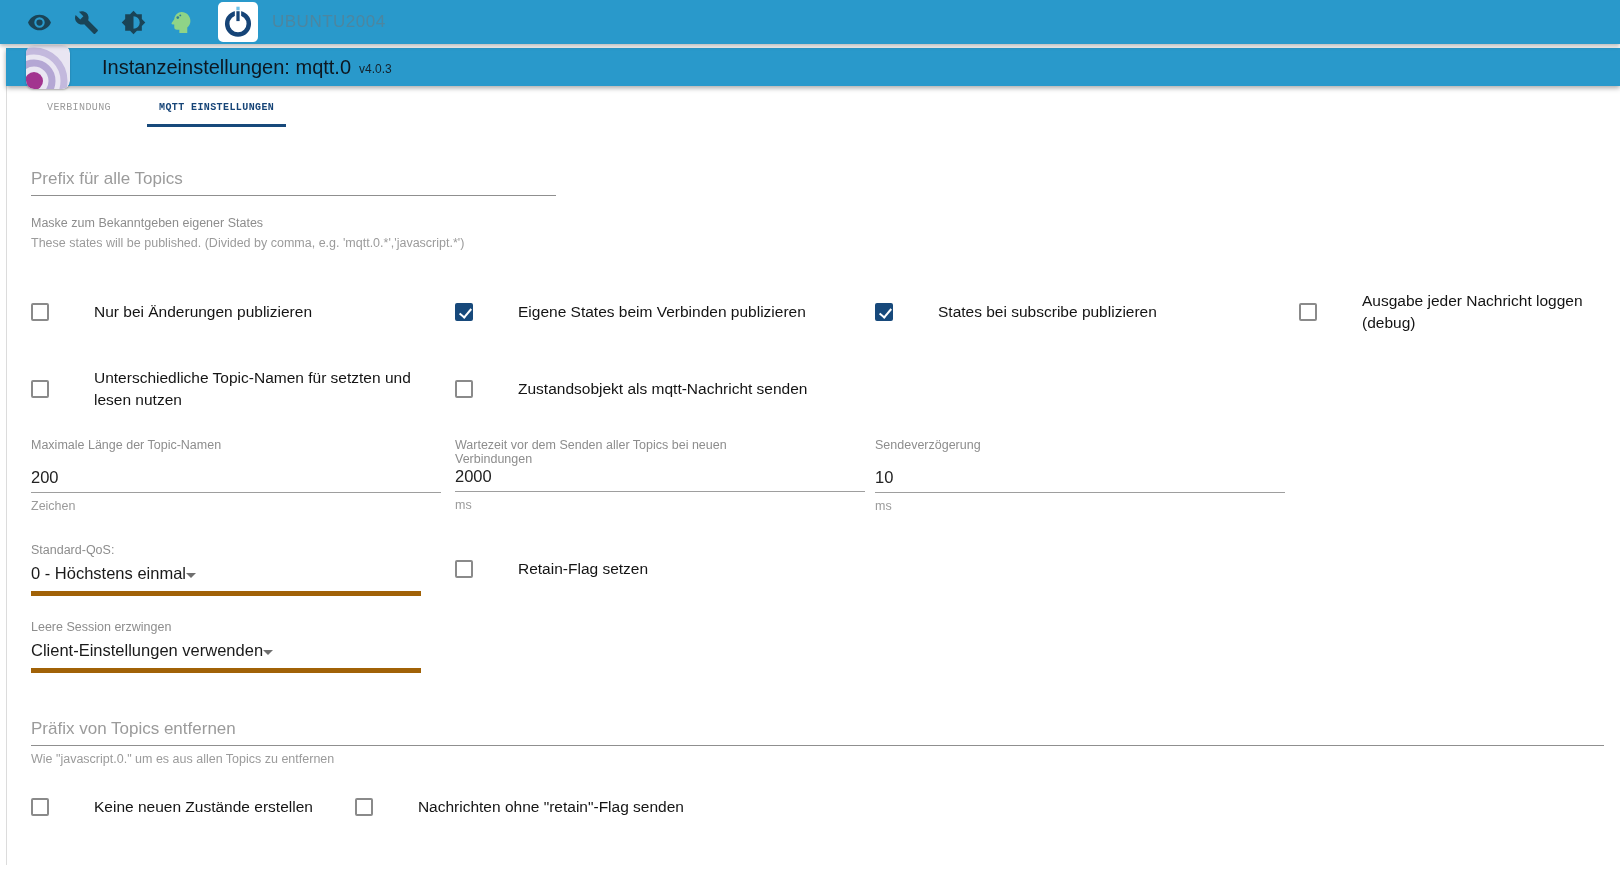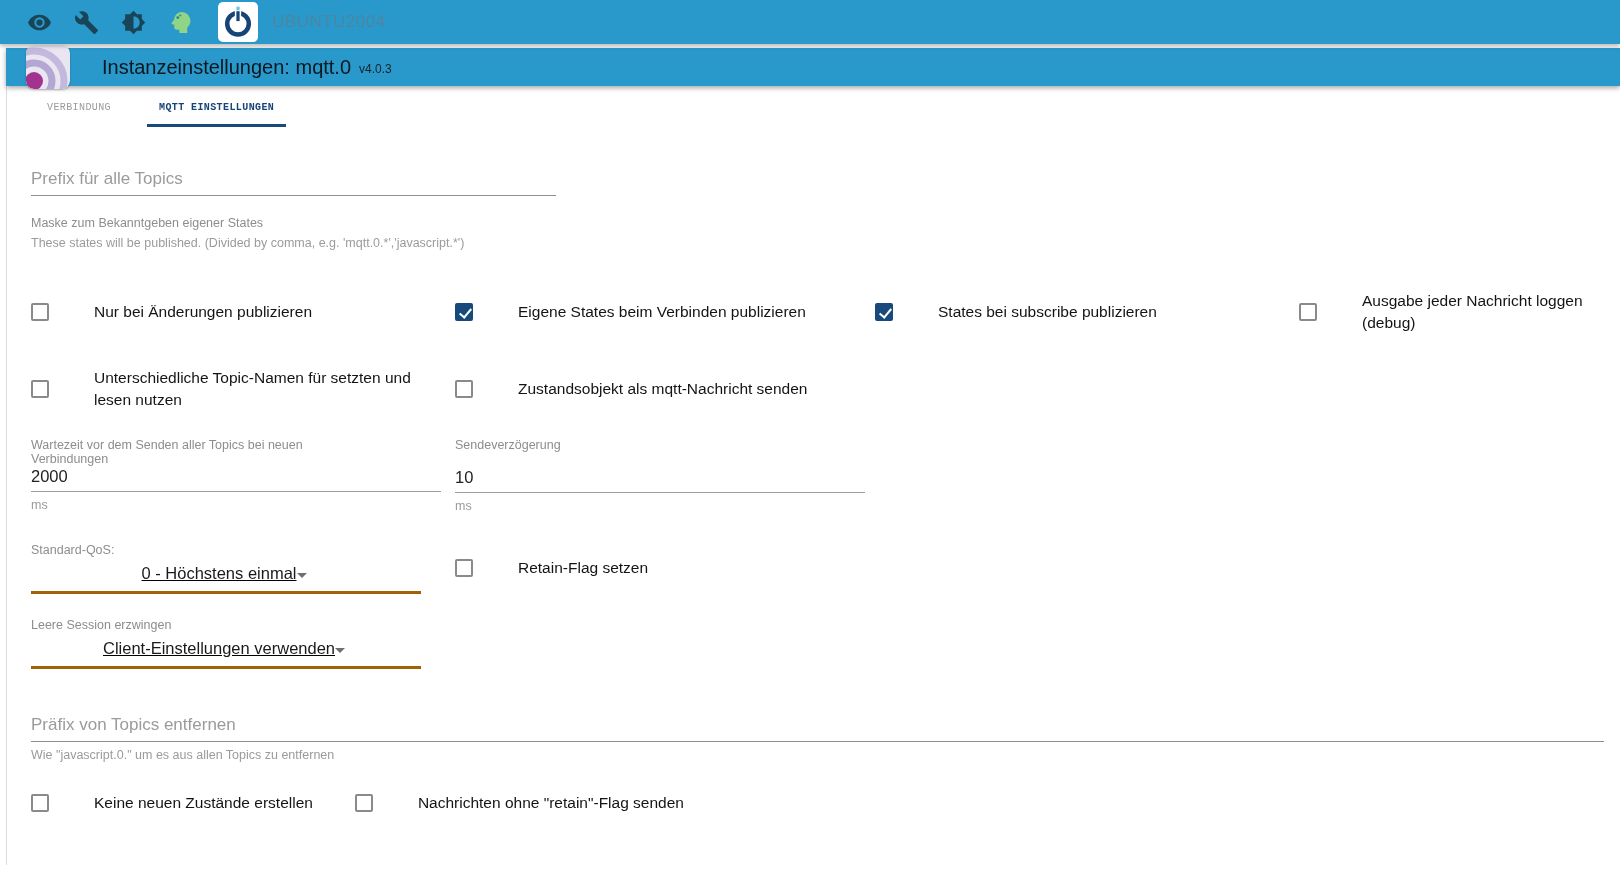--- a/index.html
+++ b/index.html
@@ -79,23 +79,23 @@
   .field { width:410px; }
   .fld-label { font-size:12.5px; color:#8d8d8d; line-height:1.15; min-height:15px; }
   .fld-label.two { max-width:320px; }
   .field input.line-input { width:100%; font-size:16.5px; padding-bottom:5px;
                             border-bottom-color:#9e9e9e; }
   .num-col2 .fld-label { margin-bottom:-2px; }
   .fld-spacer { height:13px; }
 
   
   .sel-row { margin-top:30px; }
-  .select { width:390px; border-bottom:3px solid #a16207; display:flex;
-            align-items:flex-end; justify-content:center;
-            padding:6px 4px 8px 0; cursor:pointer;text-decoration:underline; }
+  .select { width:390px; border-bottom:5px solid #a16207; display:flex;
+            align-items:flex-end; justify-content:flex-start;
+            padding:6px 4px 8px 0; cursor:pointer; }
   .sel-value { font-size:16.5px; color:#1a1a1a; }
   .caret { width:0; height:0; border-left:5px solid transparent;
            border-right:5px solid transparent; border-top:5px solid #6f6f6f;
            margin-bottom:5px; }
   .session-block { margin-top:24px; }
 
   .remove-block { margin-top:44px; }
   .remove-field { width:100%; display:block; border-bottom-color:#7d7d7d; }
 
   .row3 { margin-top:30px; display:flex; gap:42px; }
@@ -197,20 +197,26 @@
         <span class="cbx"></span>
         <span class="cb-label w335">Unterschiedliche Topic-Namen für setzten und lesen nutzen</span>
       </label>
       <label class="cb">
         <span class="cbx"></span>
         <span class="cb-label">Zustandsobjekt als mqtt-Nachricht senden</span>
       </label>
     </div>
 
     <div class="grid4 num-row">
+      <div class="field">
+        <div class="fld-label">Maximale Länge der Topic-Namen</div>
+        <div class="fld-spacer"></div>
+        <input class="line-input" value="200" style="">
+        <div class="helper">Zeichen</div>
+      </div>
       <div class="field num-col2">
         <div class="fld-label two">Wartezeit vor dem Senden aller Topics bei neuen Verbindungen</div>
         <input class="line-input" value="2000" style="">
         <div class="helper">ms</div>
       </div>
       <div class="field">
         <div class="fld-label">Sendeverzögerung</div>
         <div class="fld-spacer"></div>
         <input class="line-input" value="10" style="">
         <div class="helper">ms</div>

